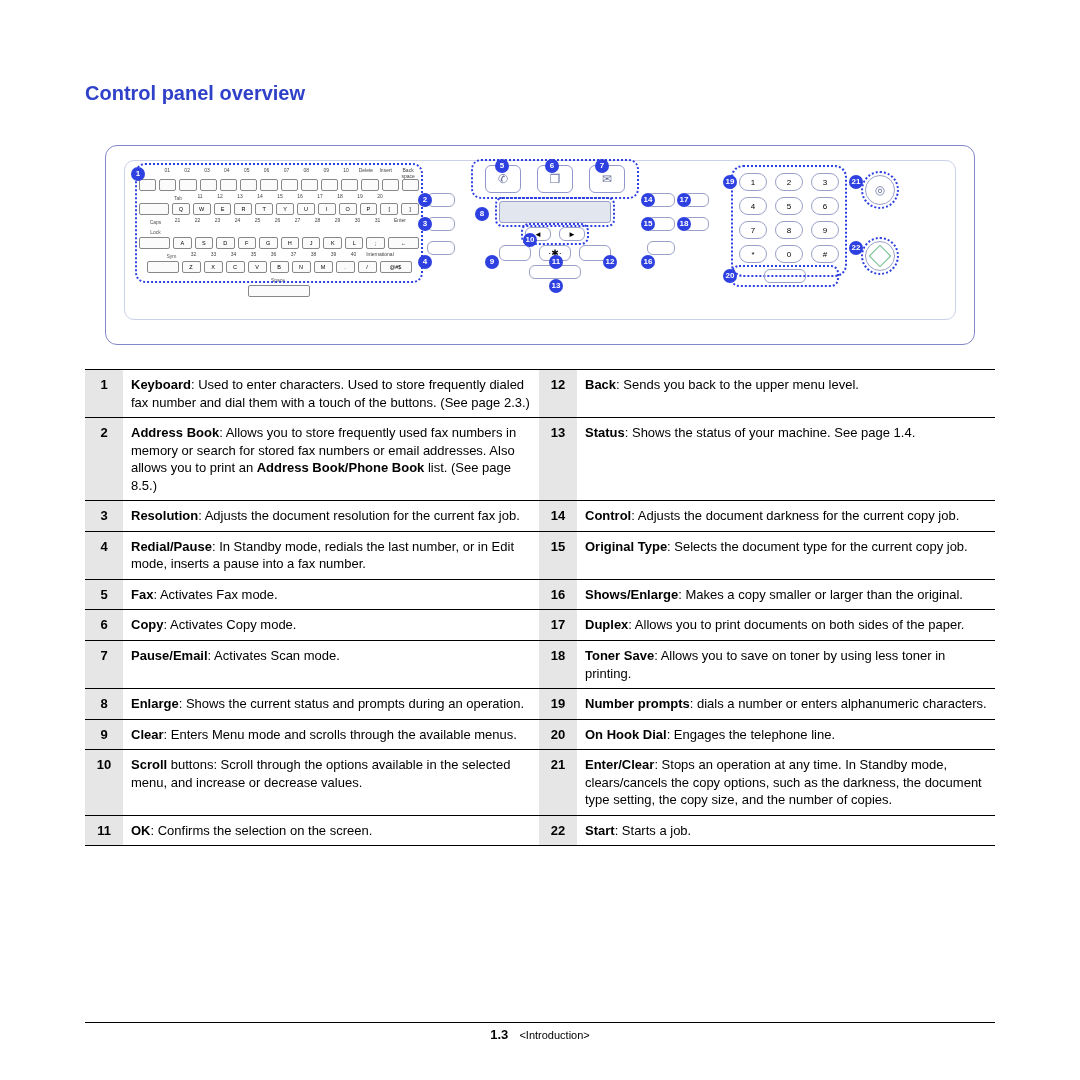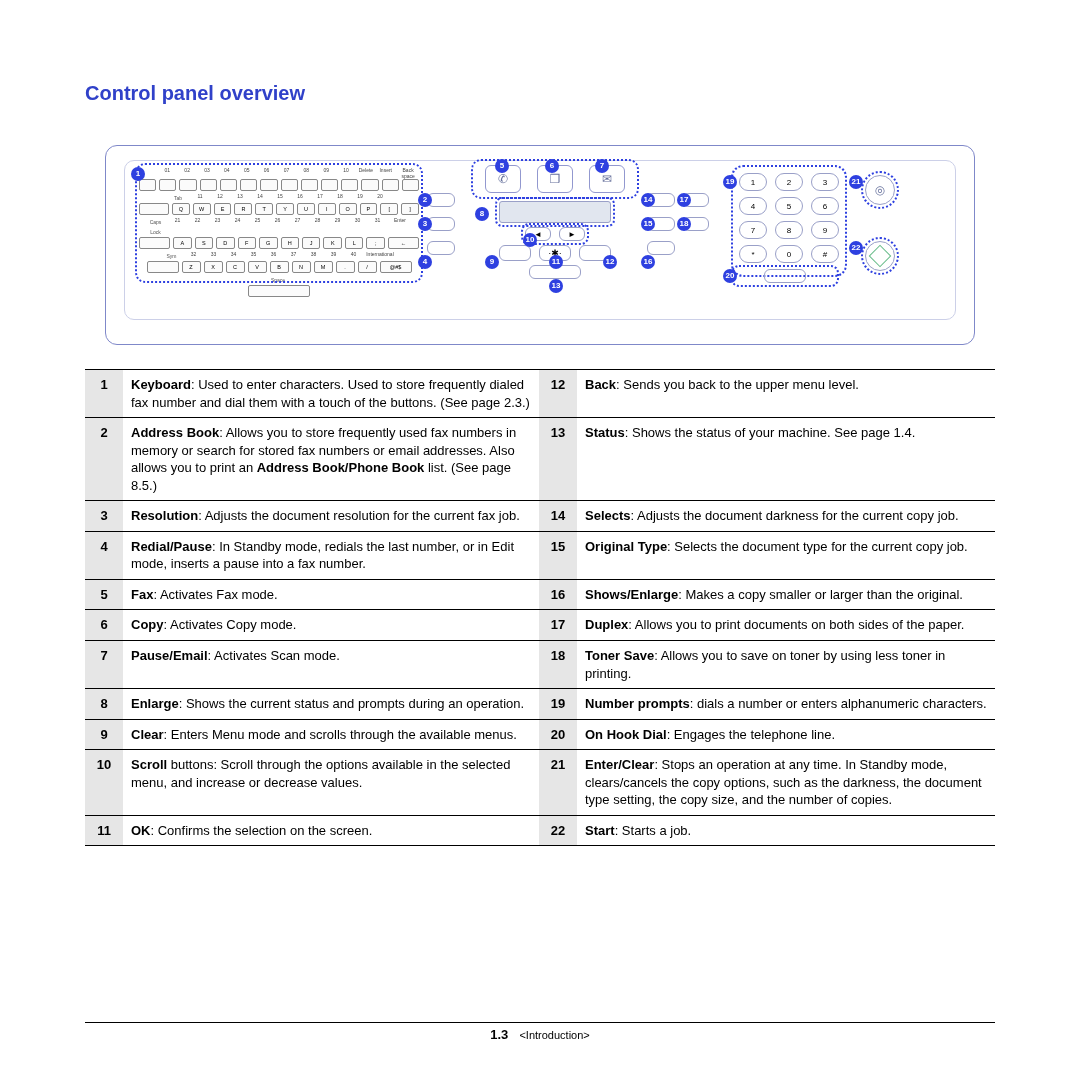--- a/index.html
+++ b/index.html
@@ -428,21 +428,21 @@
         <tr>
           <td class="numcell">2</td>
           <td class="desc"><b>Address Book</b>: Allows you to store frequently used fax numbers in memory or search for stored fax numbers or email addresses. Also allows you to print an <b>Address Book/Phone Book</b> list. (See page 8.5.)</td>
           <td class="numcell">13</td>
           <td class="desc2"><b>Status</b>: Shows the status of your machine. See page 1.4.</td>
         </tr>
         <tr>
           <td class="numcell">3</td>
           <td class="desc"><b>Resolution</b>: Adjusts the document resolution for the current fax job.</td>
           <td class="numcell">14</td>
-          <td class="desc2"><b>Selects</b>: Adjusts the document darkness for the current copy job.</td>
+          <td class="desc2"><b>Control</b>: Adjusts the document darkness for the current copy job.</td>
         </tr>
         <tr>
           <td class="numcell">4</td>
           <td class="desc"><b>Redial/Pause</b>: In Standby mode, redials the last number, or in Edit mode, inserts a pause into a fax number.</td>
           <td class="numcell">15</td>
           <td class="desc2"><b>Original Type</b>: Selects the document type for the current copy job.</td>
         </tr>
         <tr>
           <td class="numcell">5</td>
           <td class="desc"><b>Fax</b>: Activates Fax mode.</td>

